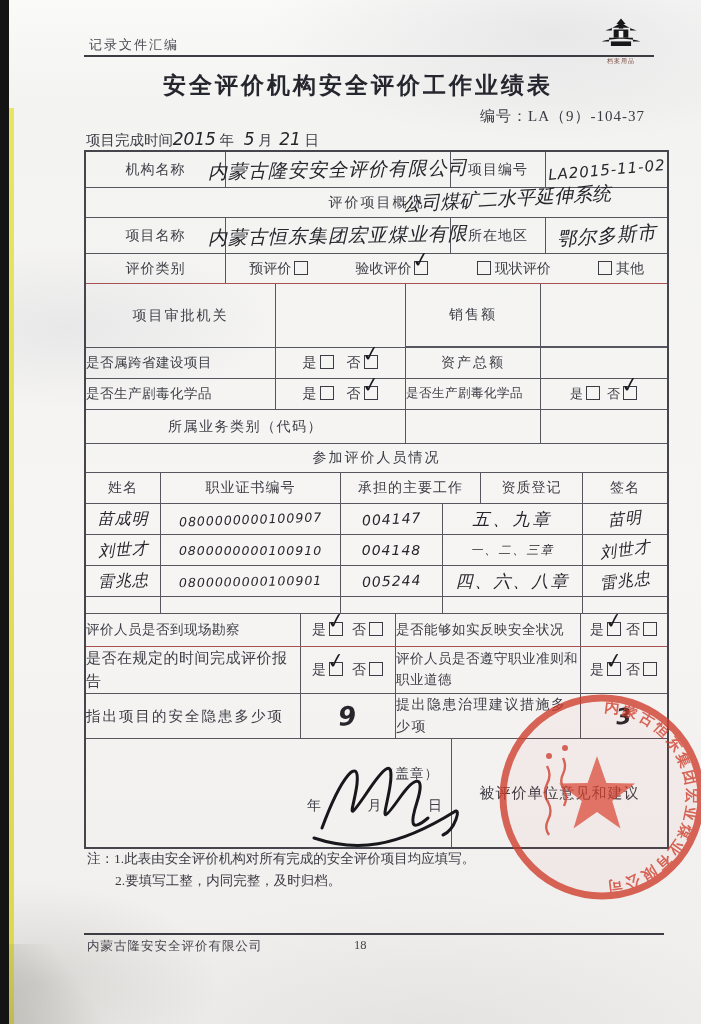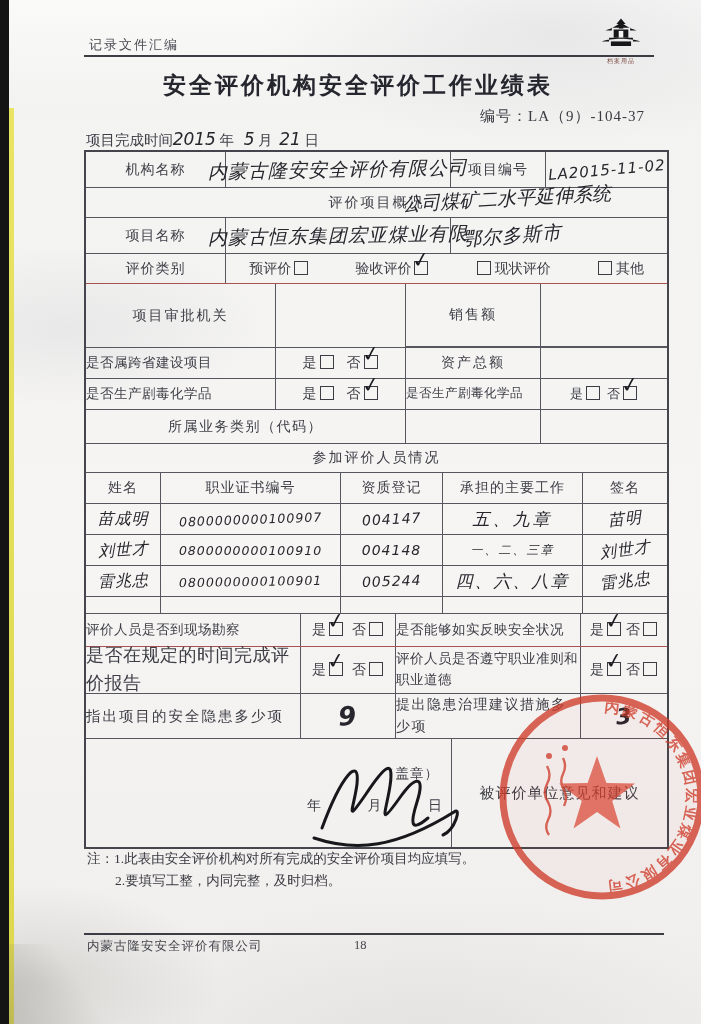--- a/index.html
+++ b/index.html
@@ -128,20 +128,21 @@
 
     <div class="tr" style="height:30px;">
       <div class="td" style="width:581px;letter-spacing:2px;">评价项目概况</div>
     </div>
 
     <div class="tr" style="height:36px;">
       <div class="td" style="width:140px;">项目名称</div>
       <div class="td" style="width:225px;overflow:visible;">
         <span class="hw" style="font-size:19px;transform:rotate(-1deg);">内蒙古恒东集团宏亚煤业有限</span>
       </div>
+      <div class="td" style="width:95px;">所在地区</div>
       <div class="td" style="width:121px;">
         <span class="hw" style="font-size:19px;transform:rotate(-4deg);">鄂尔多斯市</span>
       </div>
     </div>
 
     <div class="tr red-b" style="height:30px;">
       <div class="td" style="width:140px;">评价类别</div>
       <div class="td" style="width:441px;justify-content:space-around;">
         <span class="yn">
           <span>预评价</span><span class="box"></span>
@@ -201,22 +202,22 @@
       <div class="td" style="width:126px;"></div>
     </div>
 
     <div class="tr" style="height:29px;">
       <div class="td" style="width:581px;letter-spacing:2px;">参加评价人员情况</div>
     </div>
 
     <div class="tr" style="height:31px;">
       <div class="td" style="width:75px;">姓名</div>
       <div class="td" style="width:180px;">职业证书编号</div>
+      <div class="td" style="width:140px;">承担的主要工作</div>
       <div class="td" style="width:102px;">资质登记</div>
-      <div class="td" style="width:140px;">承担的主要工作</div>
       <div class="td" style="width:84px;">签名</div>
     </div>
 
     <div class="tr" style="height:31px;">
       <div class="td" style="width:75px;">
           <span class="hw" style="font-size:16px;">苗成明</span>
         </div>
       <div class="td" style="width:180px;">
           <span class="hw" style="font-size:12.5px;transform:rotate(-2deg);">0800000000100907</span>
         </div>
@@ -280,21 +281,21 @@
       <div class="td" style="width:95px;">
         <span class="yn"><span>是</span><span class="box on"><span class="tick"></span></span><span class="sep" style="width:8px;"></span><span>否</span><span class="box"></span></span>
       </div>
       <div class="td tleft" style="width:185px;font-size:13.5px;">是否能够如实反映安全状况</div>
       <div class="td" style="width:86px;">
         <span class="yn"><span>是</span><span class="box on"><span class="tick"></span></span><span class="sep" style="width:4px;"></span><span>否</span><span class="box"></span></span>
       </div>
     </div>
 
     <div class="tr" style="height:47px;">
-      <div class="td tleft" style="width:215px;font-size:18px;">是否在规定的时间完成评价报告</div>
+      <div class="td tleft" style="width:215px;font-size:15px;">是否在规定的时间完成评价报告</div>
       <div class="td" style="width:95px;">
         <span class="yn"><span>是</span><span class="box on"><span class="tick"></span></span><span class="sep" style="width:8px;"></span><span>否</span><span class="box"></span></span>
       </div>
       <div class="td tleft" style="width:185px;font-size:13.5px;">评价人员是否遵守职业准则和职业道德</div>
       <div class="td" style="width:86px;">
         <span class="yn"><span>是</span><span class="box on"><span class="tick"></span></span><span class="sep" style="width:4px;"></span><span>否</span><span class="box"></span></span>
       </div>
     </div>
 
     <div class="tr" style="height:45px;">

